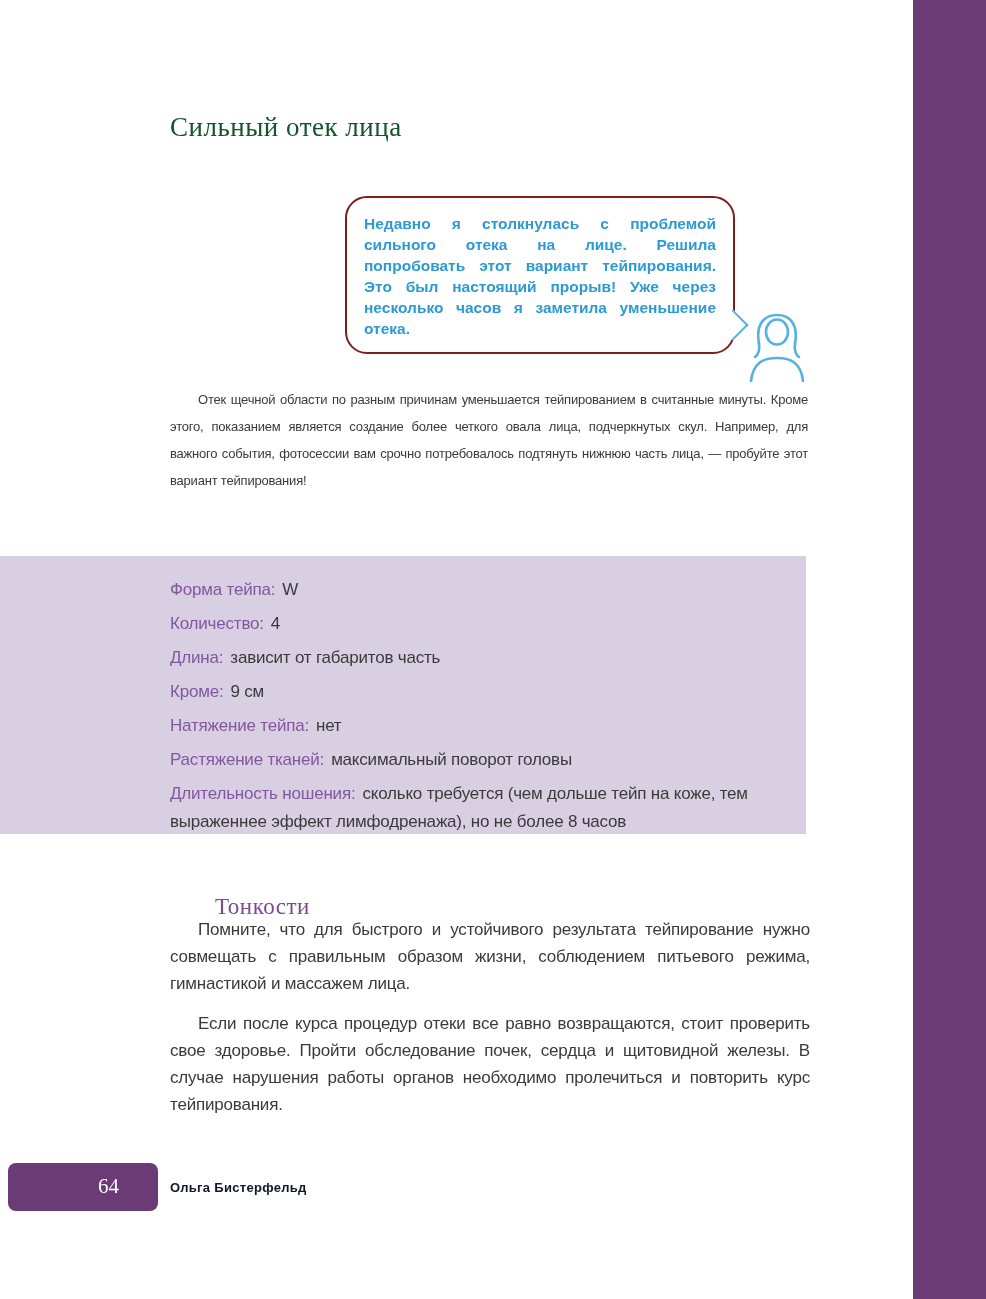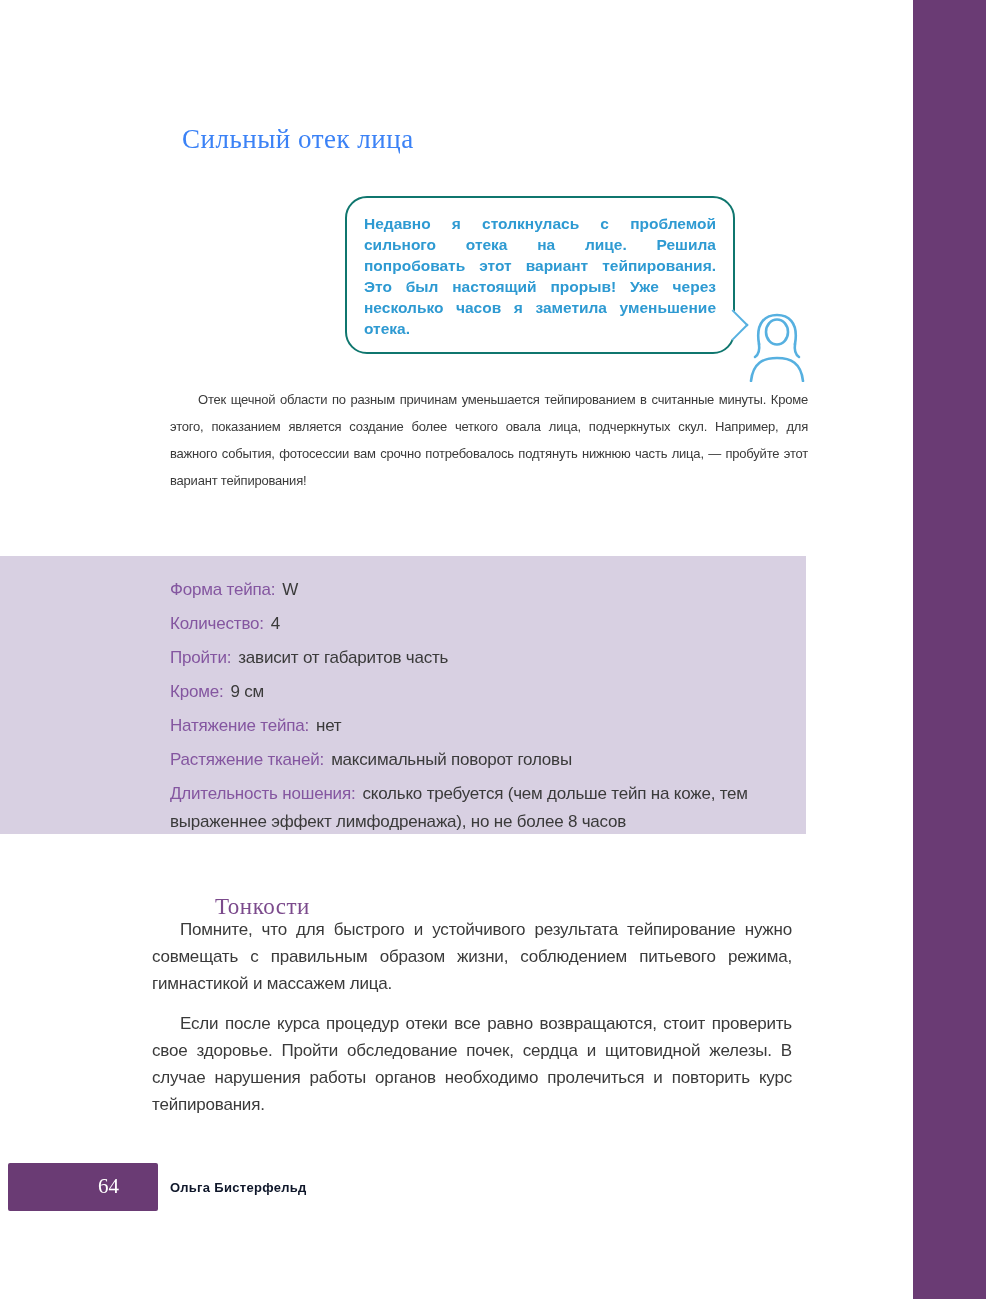--- a/index.html
+++ b/index.html
@@ -23,35 +23,35 @@
     top: 0;
     width: 73px;
     height: 1299px;
     background: #6a3b74;
   }
   
   .page-title {
     position: absolute;
     left: 170px;
     top: 112px;
-    margin: 12px;
+    margin: 0;
     font-family: "Liberation Serif", serif;
     font-weight: 400;
     font-size: 27px;
     letter-spacing: 0.5px;
-    color: #3b82f6;
+    color: #14532d;
   }
   
   .bubble {
     position: absolute;
     left: 345px;
     top: 196px;
     width: 352px;
     height: 124px;
-    border: 2px solid #0f766e;
+    border: 2px solid #7f1d1d;
     border-radius: 22px;
     background: #ffffff;
     padding: 15px 17px;
   }
   .bubble-text {
     margin: 0;
     color: #2e9ad2;
     font-weight: bold;
     font-size: 15.5px;
     line-height: 21px;
@@ -119,41 +119,41 @@
     top: 878px;
     margin: 16px;
     font-family: "Liberation Serif", serif;
     font-weight: 400;
     font-size: 23px;
     letter-spacing: 0.5px;
     color: #7b4a8c;
   }
   .section-pars {
     position: absolute;
-    left: 152px;
+    left: 170px;
     top: 916px;
     width: 640px;
   }
   .section-pars p {
     margin: 0 0 13px 0;
     color: #3a3a3a;
     font-size: 17px;
     line-height: 27px;
     text-align: justify;
     text-indent: 28px;
     letter-spacing: -0.2px;
   }
   
   .page-badge {
     position: absolute;
     left: 8px;
     top: 1163px;
     width: 150px;
     height: 48px;
-    border-radius: 2px;
+    border-radius: 8px;
     background: #6a3b74;
   }
   .page-number {
     position: absolute;
     left: 90px;
     top: 11px;
     color: #ffffff;
     font-family: "Liberation Serif", serif;
     font-size: 21px;
   }
@@ -194,21 +194,21 @@
   <p class="body-par intro-par">Отек щечной области по разным причинам уменьшается тейпированием в считанные минуты. Кроме этого, показанием является создание более четкого овала лица, подчеркнутых скул. Например, для важного события, фотосессии вам срочно потребовалось подтянуть нижнюю часть лица, — пробуйте этот вариант тейпирования!</p>
 
   <div class="specs-box">
     <div class="spec-row">
       <span class="spec-label">Форма тейпа:</span><span class="spec-value">W</span>
     </div>
     <div class="spec-row">
       <span class="spec-label">Количество:</span><span class="spec-value">4</span>
     </div>
     <div class="spec-row">
-      <span class="spec-label">Пройти:</span><span class="spec-value">зависит от габаритов часть</span>
+      <span class="spec-label">Длина:</span><span class="spec-value">зависит от габаритов часть</span>
     </div>
     <div class="spec-row">
       <span class="spec-label">Кроме:</span><span class="spec-value">9 см</span>
     </div>
     <div class="spec-row">
       <span class="spec-label">Натяжение тейпа:</span><span class="spec-value">нет</span>
     </div>
     <div class="spec-row">
       <span class="spec-label">Растяжение тканей:</span><span class="spec-value">максимальный поворот головы</span>
     </div>

